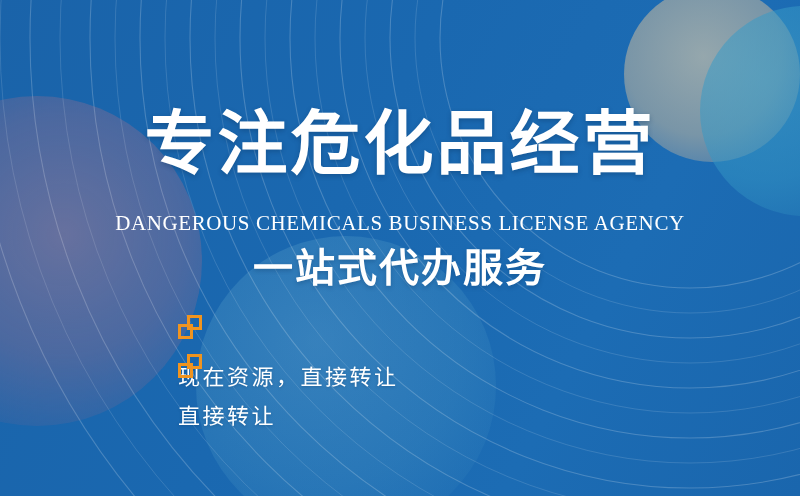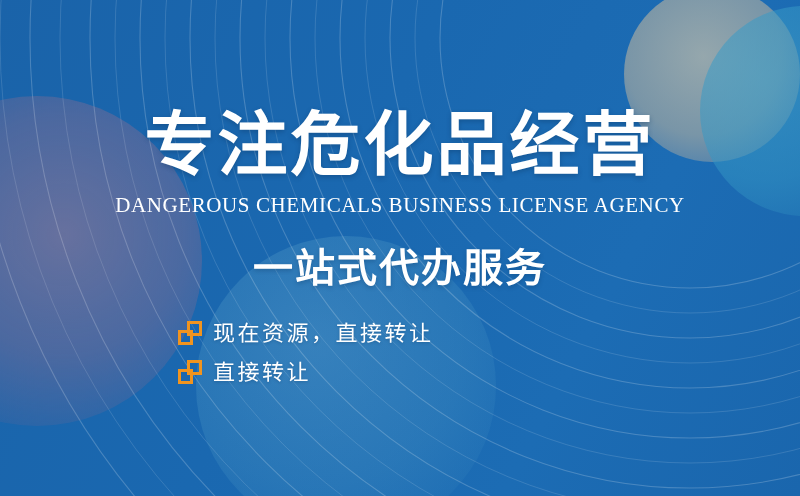--- a/index.html
+++ b/index.html
@@ -95,34 +95,34 @@
     z-index: 5;
   }
 
   .headline {
     position: absolute;
     left: 0;
     right: 0;
     top: 110px;
     text-align: center;
     color: #ffffff;
-    font-family: Liberation Sans, sans-serif;
+    font-family: Liberation Serif, serif;
     font-weight: 700;
     font-size: 70px;
     letter-spacing: 3px;
     line-height: 1;
     text-shadow: 0 2px 5px rgba(10,45,85,0.33);
     white-space: nowrap;
   }
 
   .subtitle-en {
     position: absolute;
     left: 0;
     right: 0;
-    top: 195px;
+    top: 213px;
     text-align: center;
     color: #ffffff;
     font-family: "Liberation Serif", "DejaVu Serif", serif;
     font-weight: 400;
     font-size: 21px;
     letter-spacing: 0.6px;
     line-height: 1;
     white-space: nowrap;
   }
 
@@ -146,23 +146,24 @@
     position: absolute;
     left: 178px;
     top: 315px;
     display: flex;
     flex-direction: column;
     gap: 9px;
   }
 
   .bullet-row {
     display: flex;
-    align-items: flex-end;
-    gap: 11px;
+    align-items: flex-start;
+    gap: 28px;
     height: 30px;
+    flex-direction: column;
   }
 
   .bullet-icon {
     flex: 0 0 auto;
     width: 24px;
     height: 24px;
     position: relative;
   }
 
   .bullet-icon .sq {

